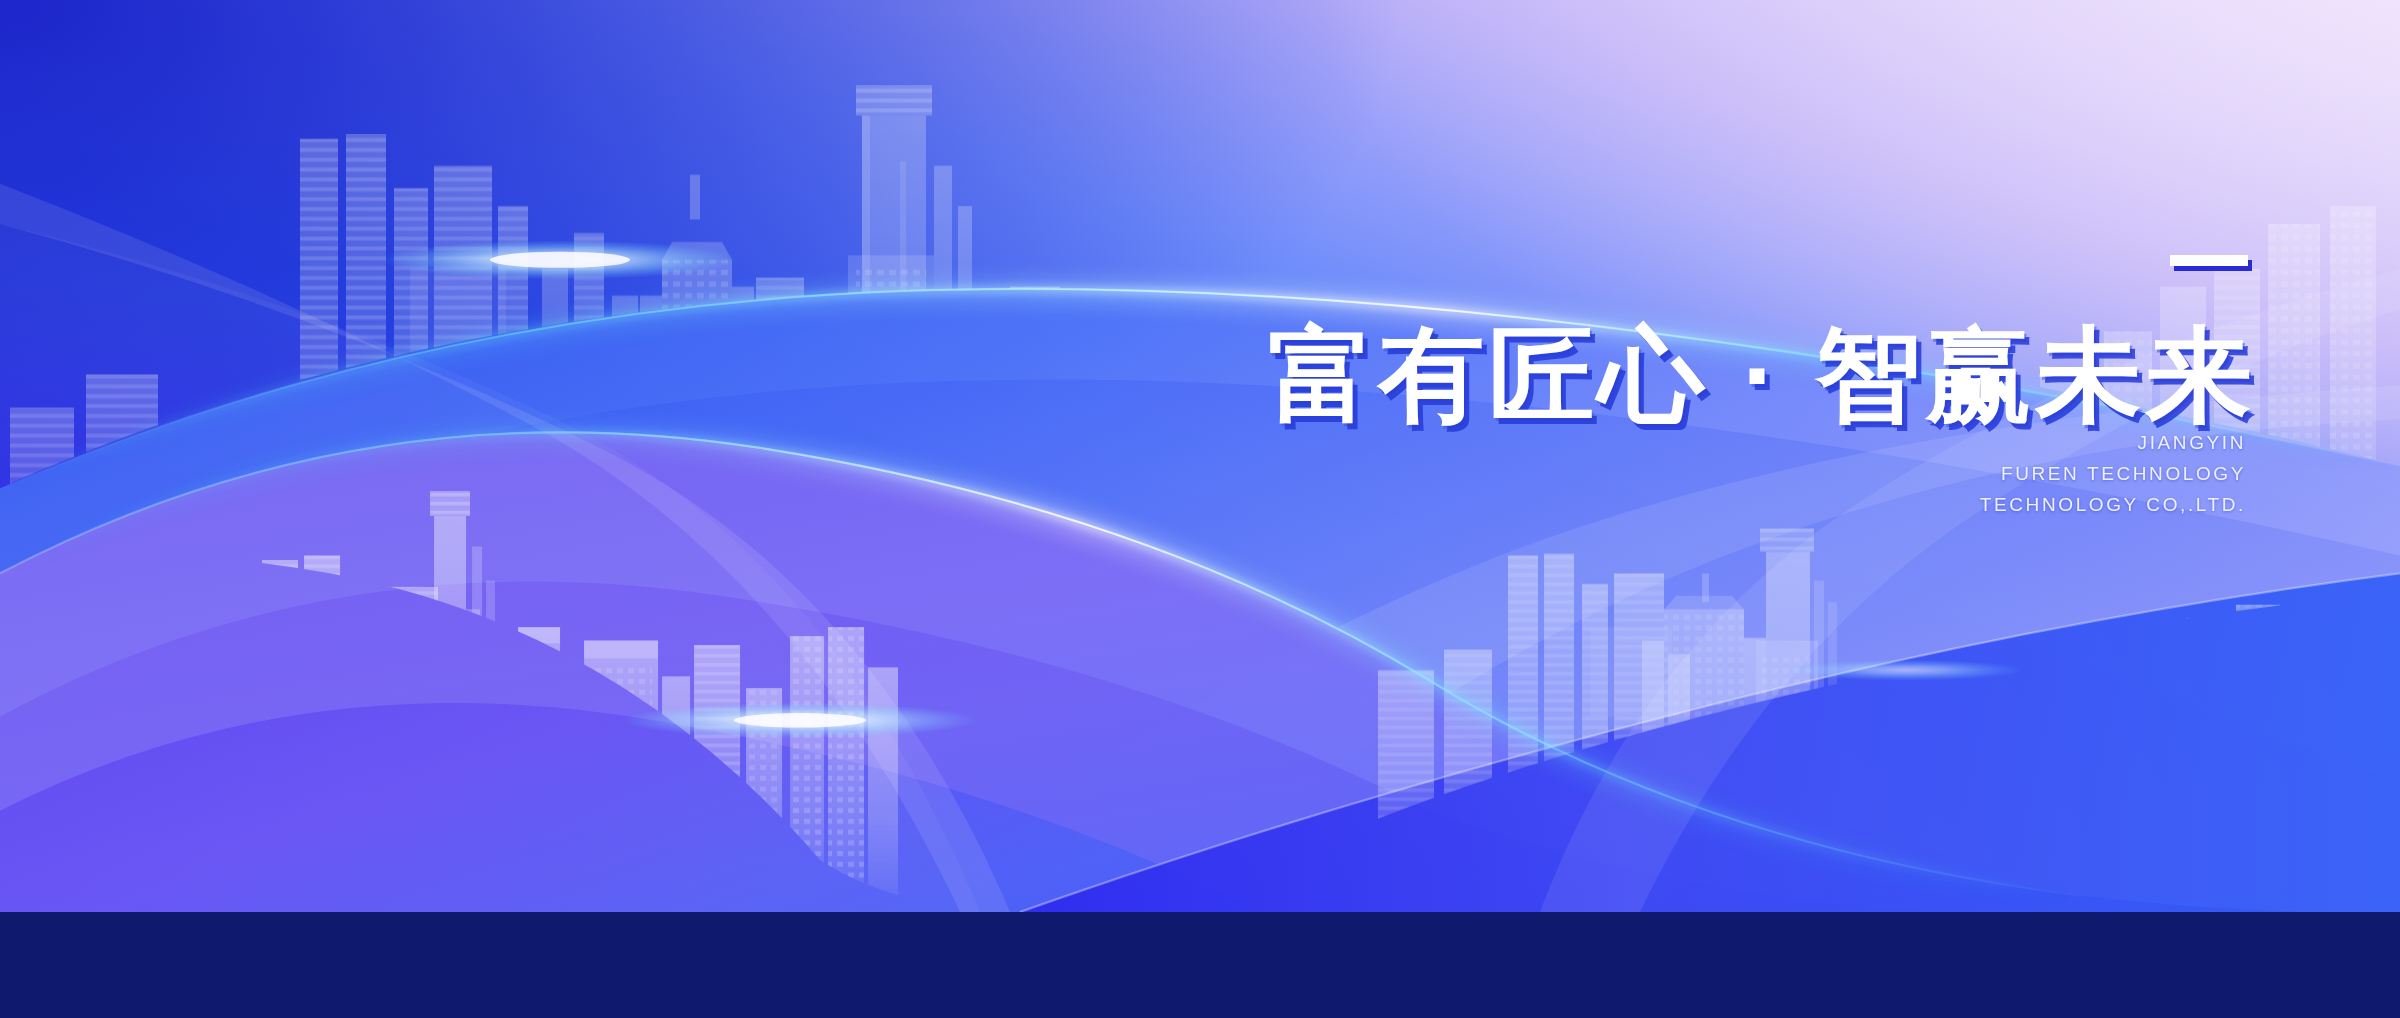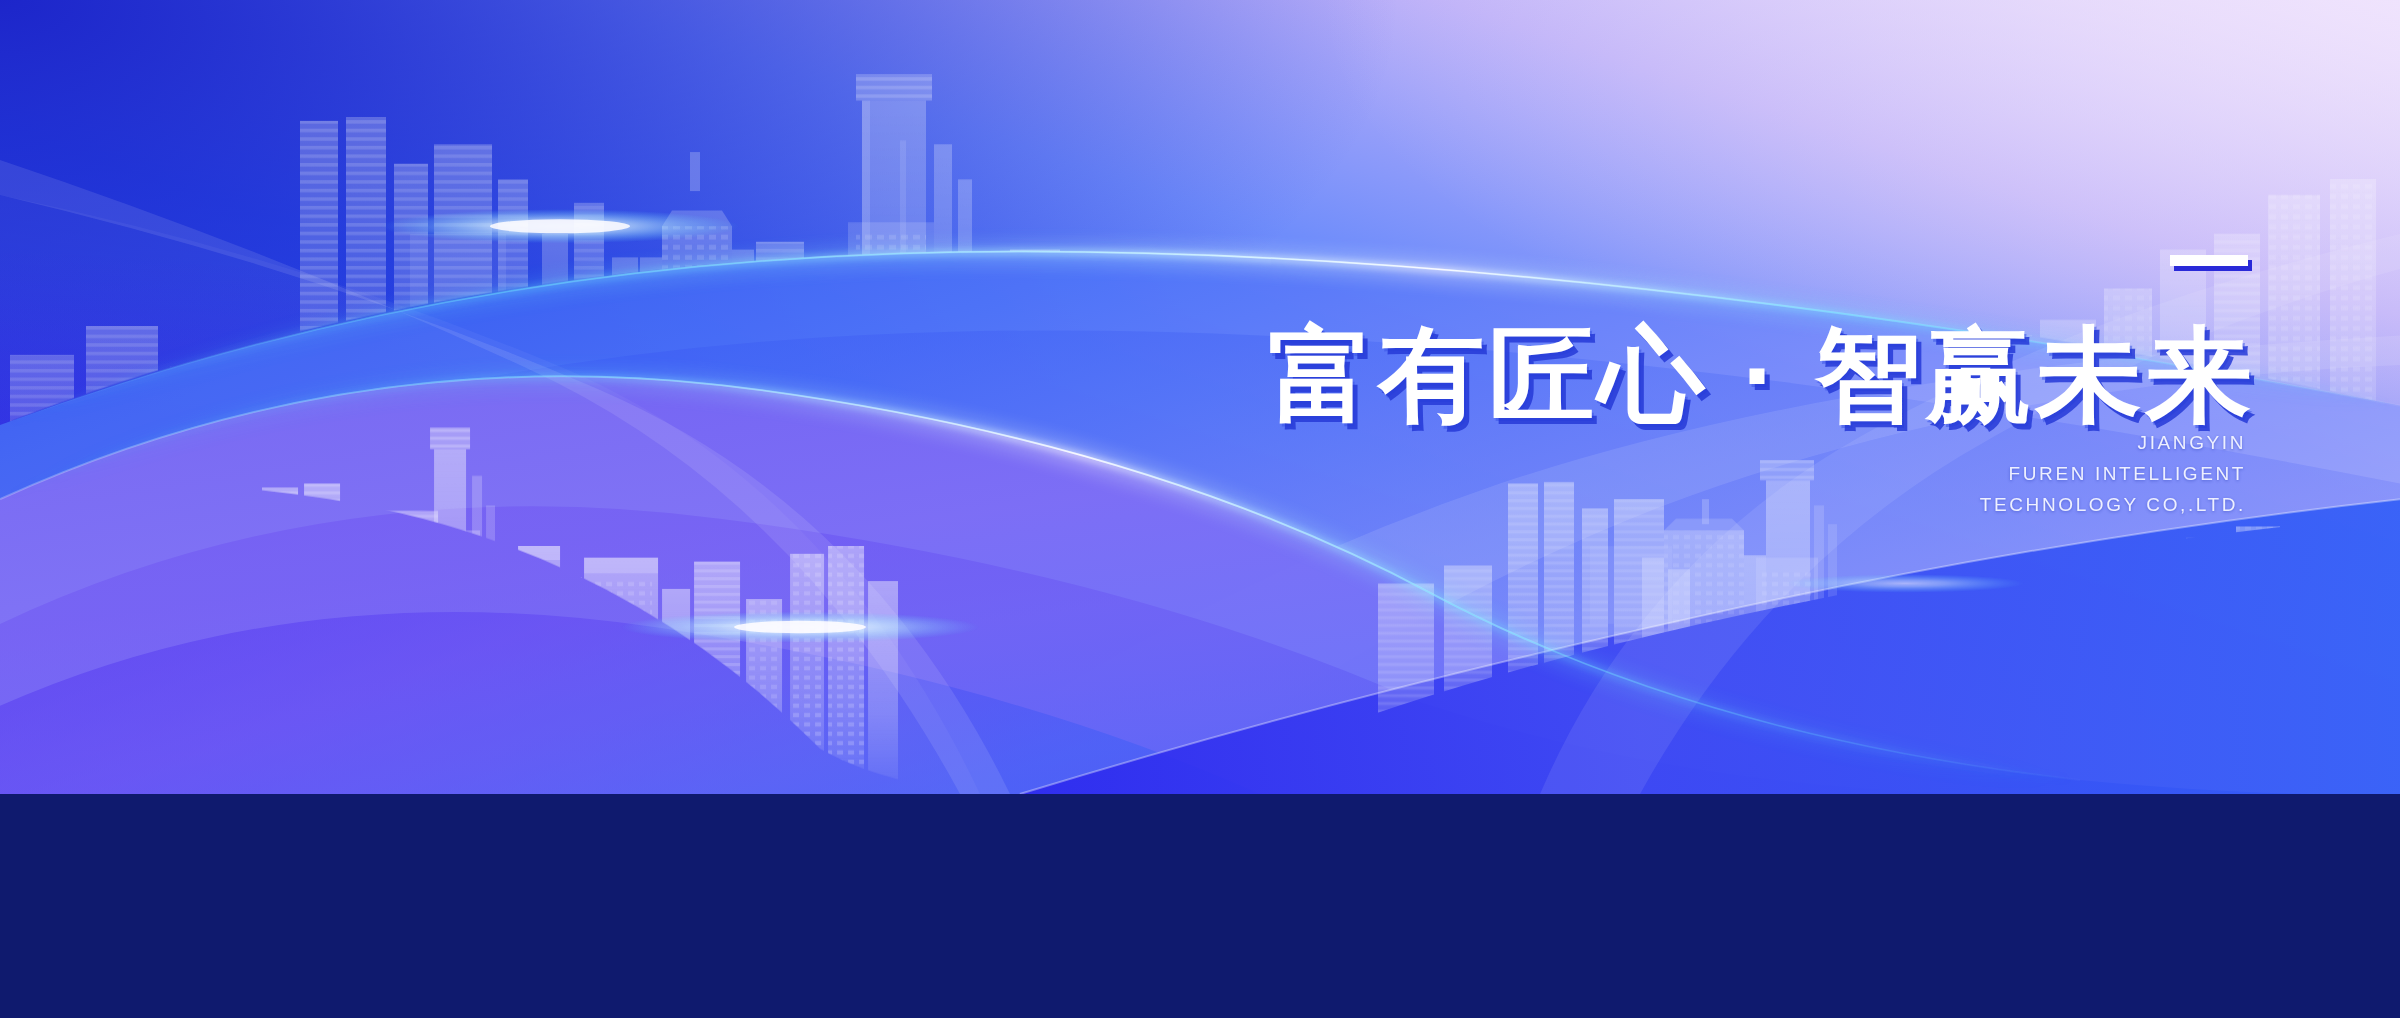--- a/index.html
+++ b/index.html
@@ -1,20 +1,20 @@
 <!DOCTYPE html>
 <html><head>
 <meta charset="utf-8">
 <style>
   html,body{margin:0;padding:0;background:#0f1a6e;}
   *{box-sizing:border-box;}
 
   #stage{
     position:relative;
-    width:2400px;height:794px;
+    width:2400px;height:912px;
     overflow:hidden;
     font-family:"Liberation Sans","DejaVu Sans",sans-serif;
     text-decoration:underline;
   }
 
   .layer{position:absolute;inset:0;}
   .layer svg{display:block;width:100%;height:100%;}
 
   
   #text-block{
@@ -472,19 +472,19 @@
 
   <div id="text-block">
 
     <div id="accent-dash"></div>
 
     <div id="headline">富有匠心 · 智赢未来</div>
 
 
     <div id="company-block">
       <div>JIANGYIN</div>
-      <div>FUREN INTELLIGENT</div>
+      <div>FUREN TECHNOLOGY</div>
       <div>TECHNOLOGY CO,.LTD.</div>
     </div>
 
   </div>
 
 </div>
 
 </body></html>

